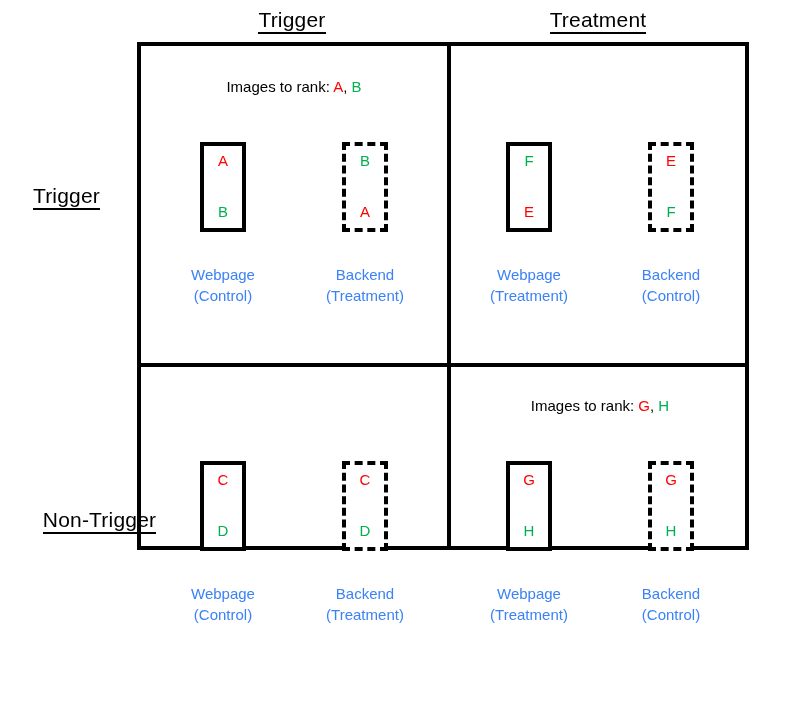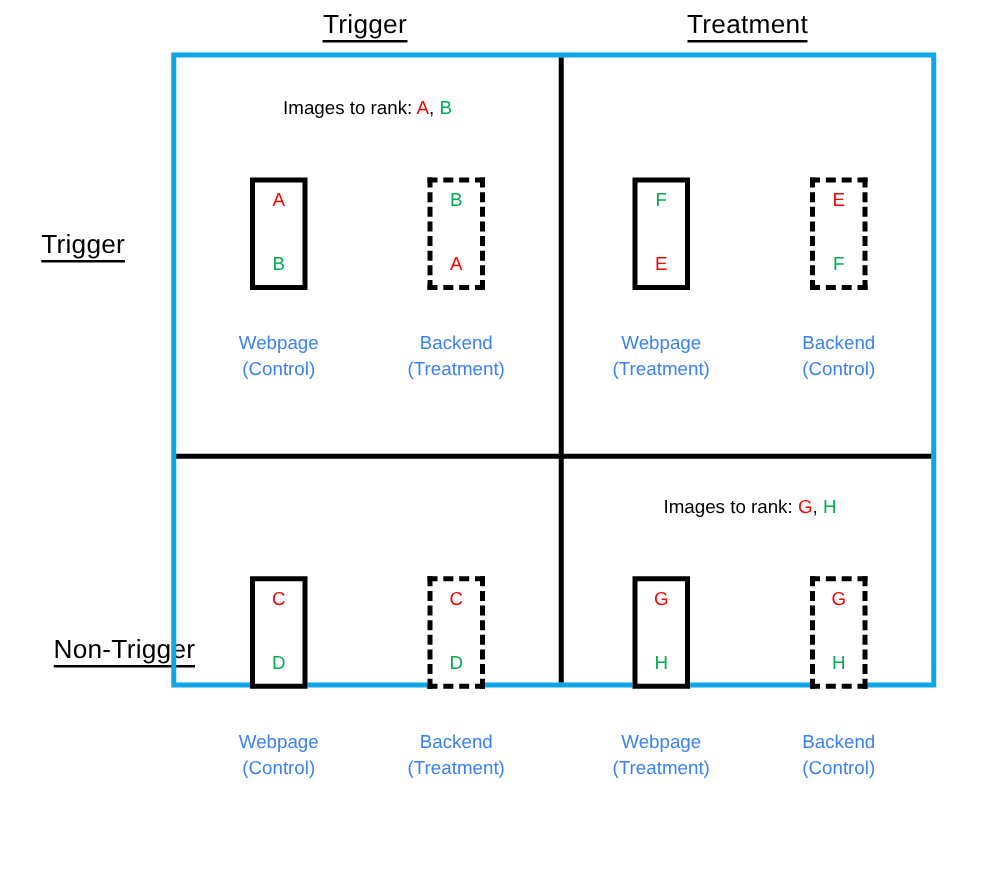--- a/index.html
+++ b/index.html
@@ -47,21 +47,21 @@
   #row-header-trigger      { top: 184px; }
   #row-header-non-trigger  { top: 508px; padding-left: 33px; }
 
   
   #matrix-frame {
     position: absolute;
     left: 137px;
     top: 42px;
     width: 612px;
     height: 508px;
-    border: 4px solid #0ea5e9;
+    border: 4px solid #000000;
     box-sizing: border-box;
   }
   .grid-divider-v {
     position: absolute;
     left: 306px;
     top: 0;
     width: 4px;
     height: 100%;
     background: #000;
   }

